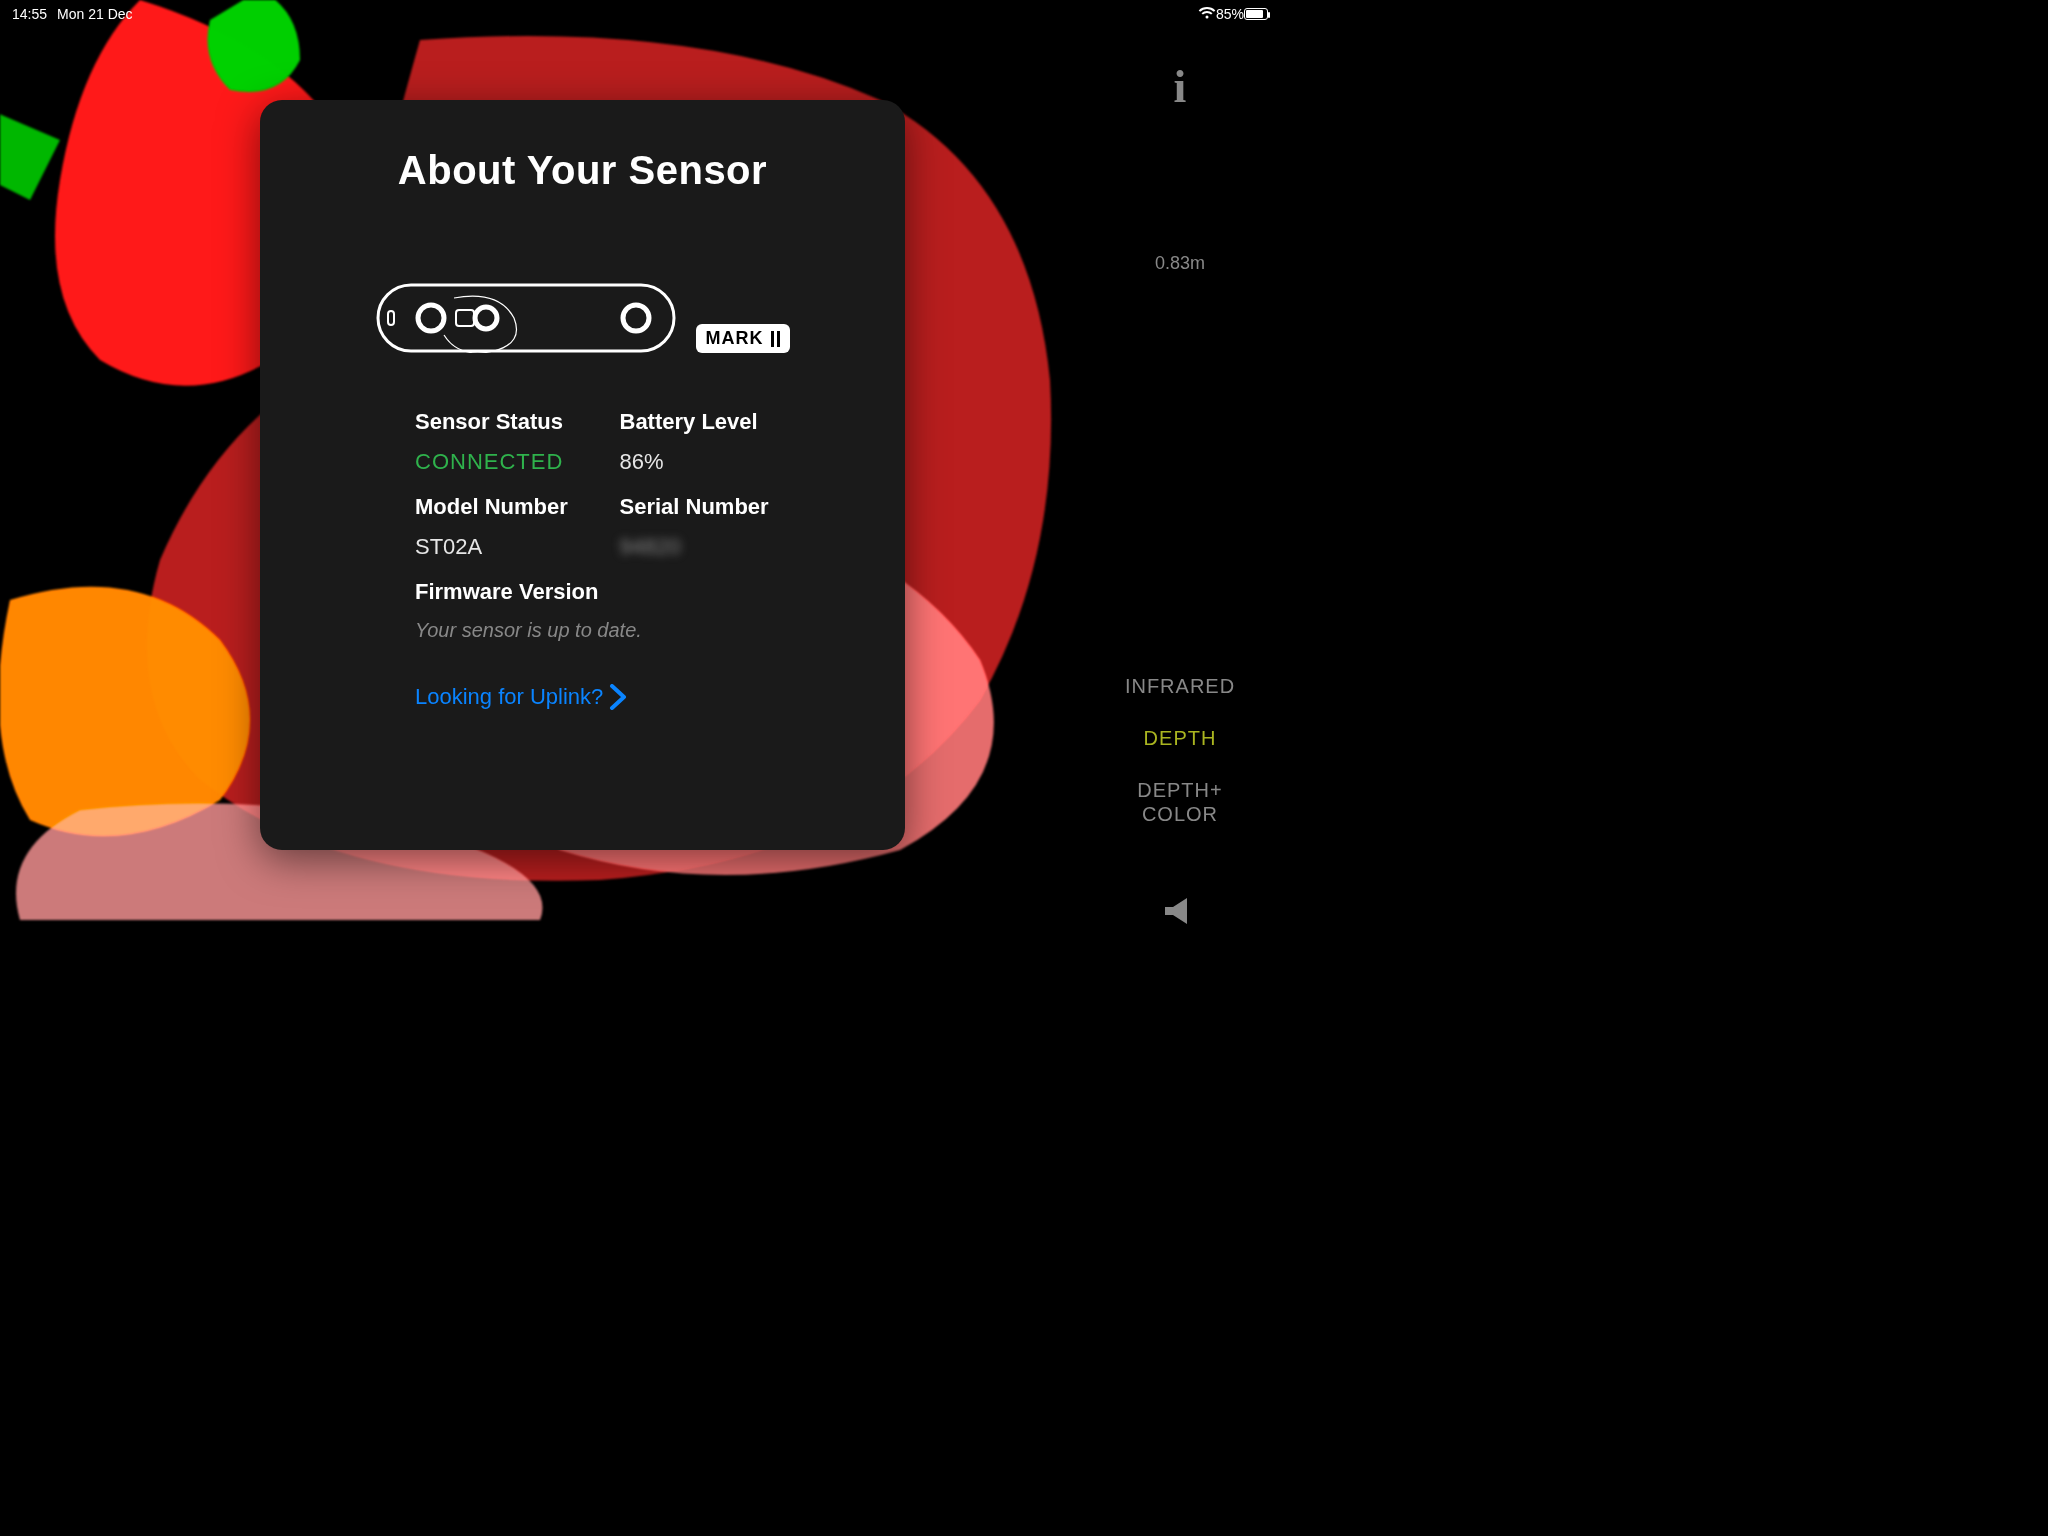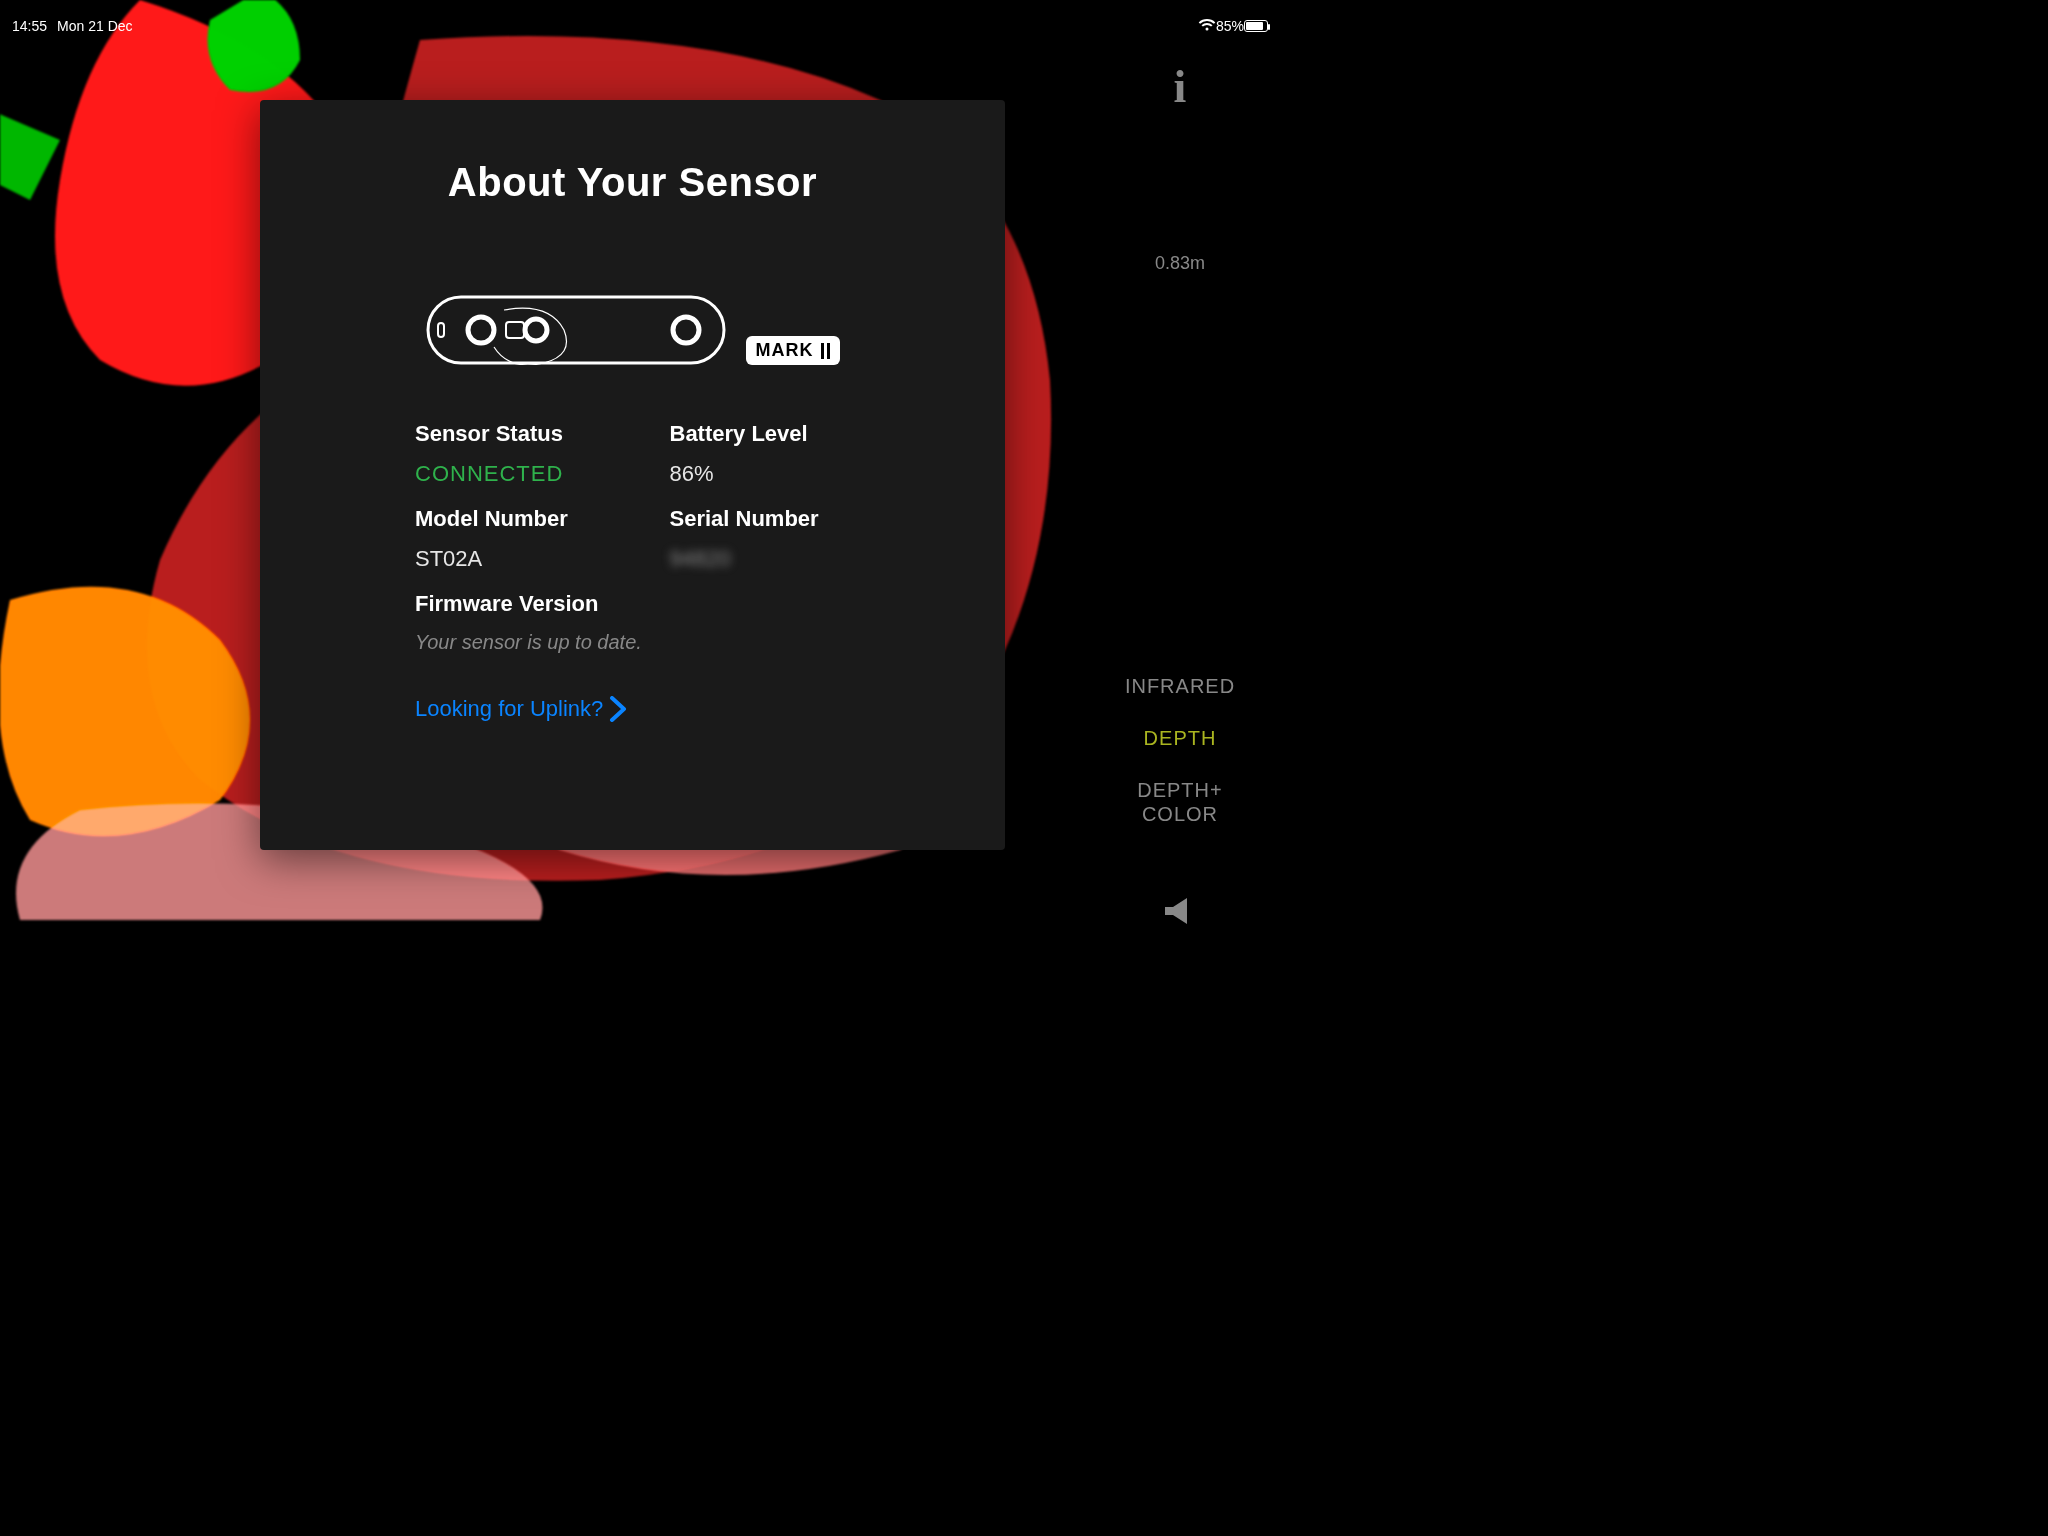--- a/index.html
+++ b/index.html
@@ -13,21 +13,21 @@
     overflow: hidden;
     color: #fff;
   }
 
   
   .bg { position:absolute; inset:0; background:#000; }
   .bg svg { width:100%; height:100%; display:block; filter: blur(1px) saturate(1.6) brightness(1.2); }
 
   
   .status-bar {
-    position:absolute; top:12px; left:0; right:0;
+    position:absolute; top:0; left:0; right:0;
     height:28px; display:flex; align-items:center;
     justify-content:space-between; padding:0 12px;
     font-size:14px; font-weight:500; color:#fff;
     z-index:30;
   }
   .status-bar .left { display:flex; gap:10px; align-items:center; }
   .status-bar .right { display:flex; align-items:center; }
   .battery-shell {
     width:24px; height:12px; border:1px solid #fff; border-radius:3px;
     position:relative; display:flex; align-items:center; padding:1px;
@@ -46,23 +46,23 @@
   .info-i { font-family: Georgia, serif; font-weight:bold; font-size:46px; color:#888; cursor:pointer; }
   .distance { font-size:18px; color:#888; }
   .mode-list { display:flex; flex-direction:column; align-items:center; gap:28px; }
   .mode-item { font-size:20px; color:#888; letter-spacing:1px; cursor:pointer; text-align:center; line-height:1.2; }
   .mode-item.active { color:#aab520; }
   .speaker { color:#888; margin-top:30px; cursor:pointer; }
 
   
   .modal {
     position:absolute; left:260px; top:100px;
-    width:745px; height:750px;
-    background:#1a1a1a; border-radius:4px;
-    z-index:25; padding:60px 60px 40px 60px;
+    width:645px; height:750px;
+    background:#1a1a1a; border-radius:22px;
+    z-index:25; padding:48px 60px 40px 60px;
     box-shadow: 0 10px 40px rgba(0,0,0,0.5);
   }
   .modal h1 { text-align:center; font-size:40px; font-weight:600; letter-spacing:0.5px; }
 
   .sensor-row { display:flex; align-items:flex-end; justify-content:center; gap:20px; margin-top:90px; }
   .sensor-svg { width:300px; height:70px; }
   .mark-badge {
     background:#fff; color:#000; font-weight:600; font-size:18px;
     padding:4px 10px; border-radius:6px; display:flex; align-items:center; gap:7px;
     font-family: Arial, sans-serif; letter-spacing:1px;

